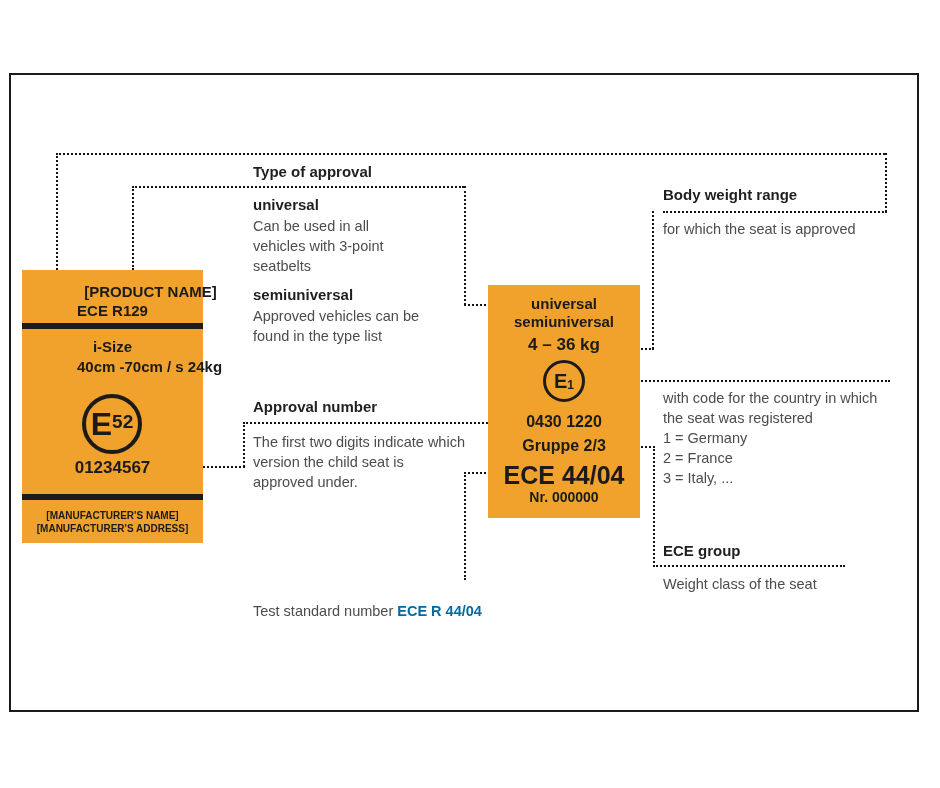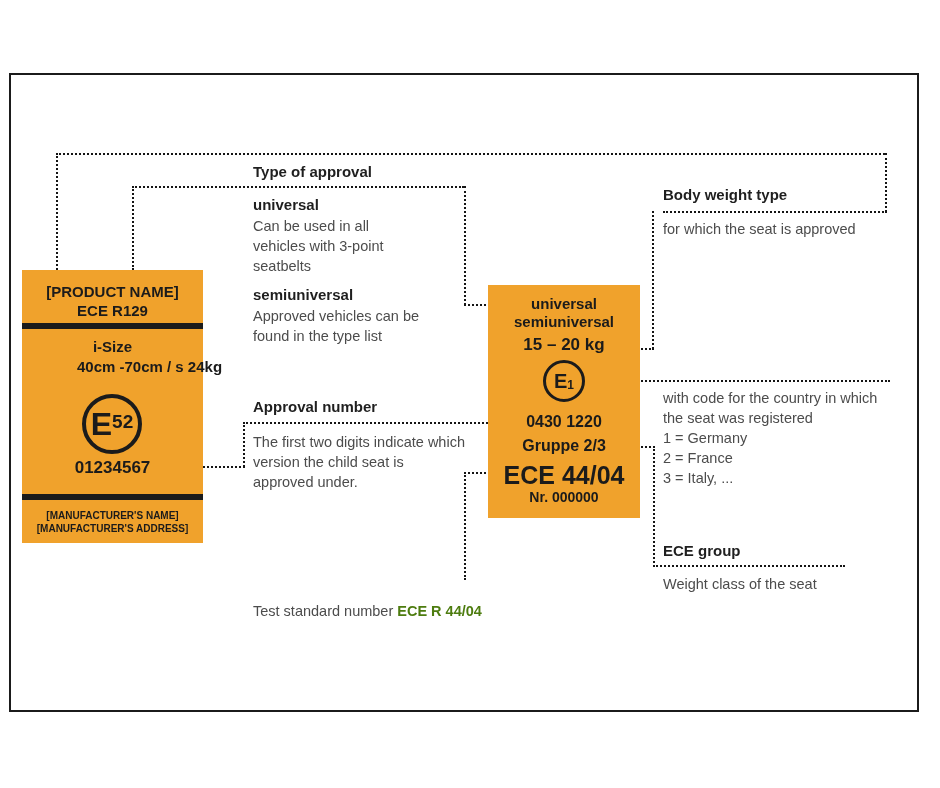--- a/index.html
+++ b/index.html
@@ -25,21 +25,21 @@
     display:flex;align-items:center;justify-content:center;font-weight:bold;color:#1b1b1b;
     box-sizing:border-box;background:transparent;
   }
   
   .head{position:absolute;font-weight:bold;font-size:15px;color:#1f1f1f;white-space:nowrap;}
   .head.wrap{white-space:normal;line-height:21px;}
   .body-txt{position:absolute;font-size:14.5px;color:#4c4c4c;line-height:20px;}
   .term{position:absolute;font-weight:bold;font-size:15px;color:#1f1f1f;white-space:nowrap;}
   .codes div{line-height:20px;}
   .nowrap{white-space:nowrap;}
-  b.inline-bold{color:#4d7c0f;}
+  b.inline-bold{color:#0369a1;}
 </style>
 </head>
 <body>
 
 <div id="canvas">
   <div id="frame"></div>
 
   <div class="h-dot" style="left:56px;top:153px;width:829px;"></div>
   <div class="v-dot" style="left:56px;top:153px;height:205px;"></div>
   <div class="v-dot" style="left:885px;top:153px;height:59px;"></div>
@@ -59,39 +59,39 @@
   <div class="h-dot" style="left:590px;top:380px;width:300px;"></div>
 
   <div class="h-dot" style="left:625px;top:446px;width:30px;"></div>
   <div class="v-dot" style="left:653px;top:446px;height:121px;"></div>
   <div class="h-dot" style="left:653px;top:565px;width:192px;"></div>
 
   <div class="v-dot" style="left:464px;top:472px;height:108px;"></div>
   <div class="h-dot" style="left:464px;top:472px;width:26px;"></div>
 
   <div class="label" style="left:22px;top:270px;width:181px;height:273px;">
-    <div class="line" style="top:13px;font-size:15px;">[PRODUCT NAME]</div>
+    <div class="line" style="top:13px;font-size:15px;padding-left:38px;">[PRODUCT NAME]</div>
     <div class="line" style="top:32px;font-size:15px;">ECE R129</div>
     <div class="bar" style="top:53px;"></div>
     <div class="line" style="top:68px;font-size:15px;">i-Size</div>
     <div class="line" style="top:88px;font-size:15px;padding-left:37px;">40cm -70cm / s 24kg</div>
     <div class="ecircle" style="left:60px;top:124px;width:60px;height:60px;">
       <span style="font-size:32px;line-height:1;">E</span>
         <span style="font-size:19px;line-height:1;transform:translateY(-3px);">52</span>
     </div>
     <div class="line" style="top:188px;font-size:17px;">01234567</div>
     <div class="bar" style="top:224px;"></div>
     <div class="line" style="top:240px;font-size:10px;">[MANUFACTURER'S NAME]</div>
     <div class="line" style="top:253px;font-size:10px;">[MANUFACTURER'S ADDRESS]</div>
   </div>
 
   <div class="label" style="left:488px;top:285px;width:152px;height:233px;">
     <div class="line" style="top:10px;font-size:15px;">universal</div>
     <div class="line" style="top:28px;font-size:15px;">semiuniversal</div>
-    <div class="line" style="top:50px;font-size:17px;">15 – 20 kg</div>
+    <div class="line" style="top:50px;font-size:17px;">4 – 36 kg</div>
     <div class="ecircle" style="left:55px;top:75px;width:42px;height:42px;border-width:3px;">
       <span style="font-size:20px;line-height:1;">E</span>
         <span style="font-size:12px;line-height:1;transform:translateY(4px);">1</span>
     </div>
     <div class="line" style="top:128px;font-size:16px;">0430 1220</div>
     <div class="line" style="top:152px;font-size:16px;">Gruppe 2/3</div>
     <div class="line" style="top:176px;font-size:25px;">ECE 44/04</div>
     <div class="line" style="top:204px;font-size:14px;">Nr. 000000</div>
   </div>
 
@@ -99,21 +99,21 @@
   <div class="term" style="left:253px;top:196px;">universal</div>
   <div class="body-txt" style="left:253px;top:216px;width:170px;">Can be used in all vehicles with 3-point seatbelts</div>
   <div class="term" style="left:253px;top:286px;">semiuniversal</div>
   <div class="body-txt" style="left:253px;top:306px;width:185px;">Approved vehicles can be found in the type list</div>
 
   <div class="head" style="left:253px;top:398px;">Approval number</div>
   <div class="body-txt" style="left:253px;top:432px;width:215px;">The first two digits indicate which version the child seat is approved under.</div>
 
   <div class="body-txt nowrap" style="left:253px;top:601px;"><span>Test standard number </span><b class="inline-bold">ECE R 44/04</b></div>
 
-  <div class="head" style="left:663px;top:186px;">Body weight type</div>
+  <div class="head" style="left:663px;top:186px;">Body weight range</div>
   <div class="body-txt nowrap" style="left:663px;top:219px;">for which the seat is approved</div>
 
   <div class="body-txt" style="left:663px;top:388px;width:235px;">with code for the country in which the seat was registered</div>
   <div class="body-txt codes" style="left:663px;top:428px;width:235px;">
     <div>1 = Germany</div>
     <div>2 = France</div>
     <div>3 = Italy, ...</div>
   </div>
 
   <div class="head" style="left:663px;top:542px;">ECE group</div>

